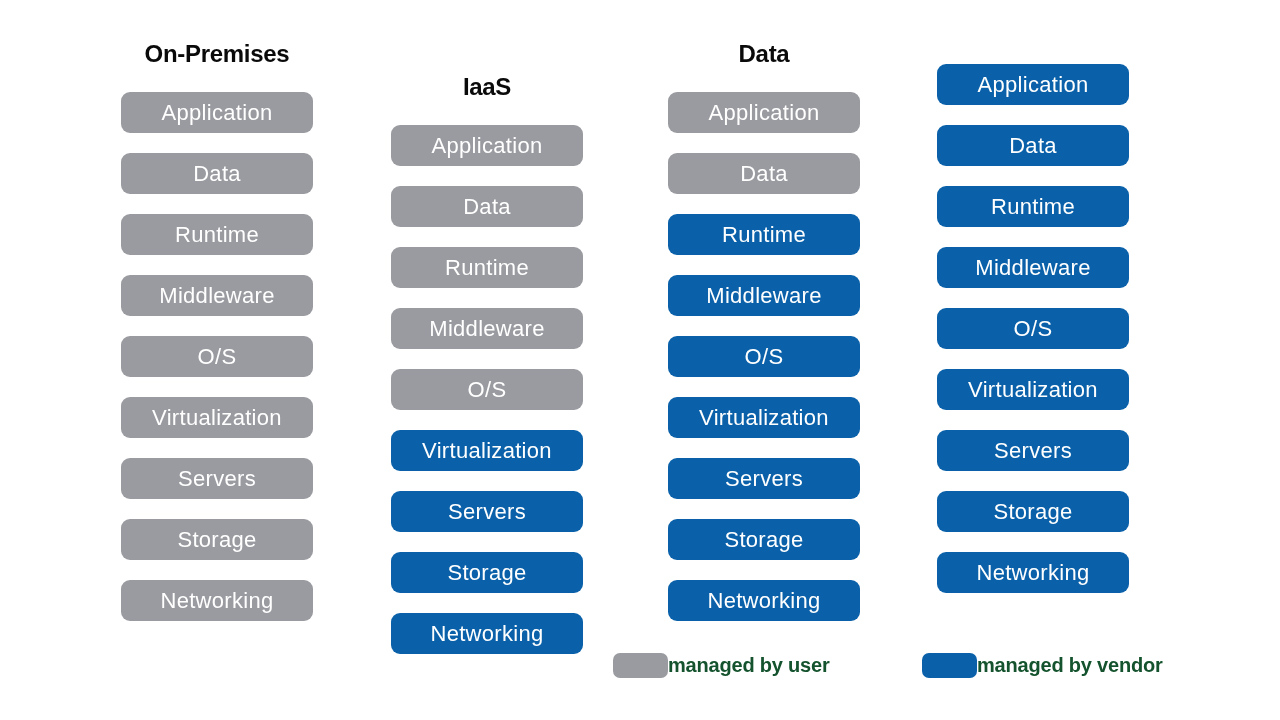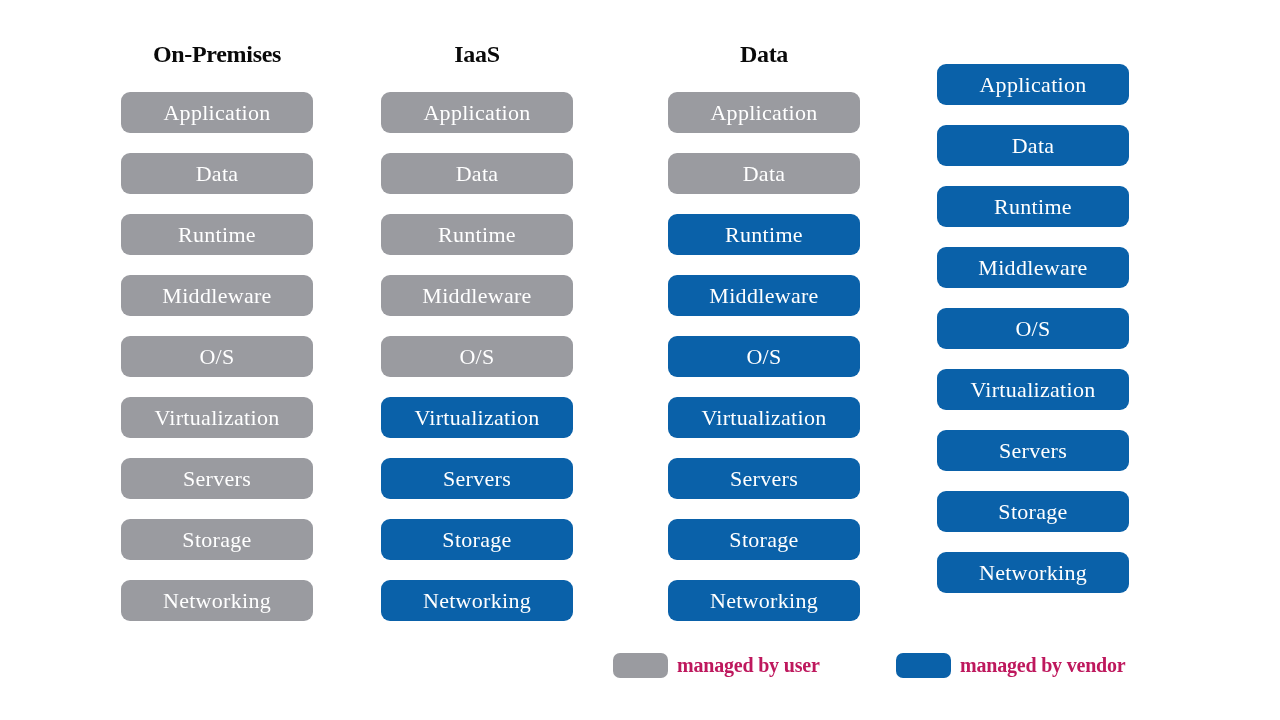--- a/index.html
+++ b/index.html
@@ -1,26 +1,26 @@
 <!DOCTYPE html>
 <html><head>
 <meta charset="utf-8">
 <style>
   html, body { margin: 0; padding: 0; background: #ffffff; }
   .canvas {
     position: relative;
     width: 1280px;
     height: 720px;
     background: #ffffff;
-    font-family: Liberation Serif, serif;
+    font-family: Liberation Sans, sans-serif;
     overflow: hidden;
   }
   .column { position: absolute; top: 40px; width: 192px; }
   .column:nth-child(1) { left: 121px; }
-  .column:nth-child(2) { left: 381px; }
+  .column:nth-child(2) { left: 391px; margin-top: 33px; }
   .column:nth-child(3) { left: 668px; }
   .column:nth-child(4) { left: 937px; }
   .col-title {
     text-align: center;
     font-size: 24px;
     font-weight: 700;
     line-height: 28px;
     letter-spacing: -0.3px;
     color: #0a0a0a;
   }
@@ -42,34 +42,33 @@
     line-height: 1;
   }
   .legend-item {
     position: absolute;
     top: 652px;
     height: 26px;
     display: flex;
     align-items: center;
   }
   .legend-item.user { left: 613px; }
-  .legend-item.vendor { left: 856px; padding-left: 40px; }
+  .legend-item.vendor { left: 882px; padding-left: 40px; }
   .swatch {
     width: 55px;
     height: 25px;
     border-radius: 7px;
     display: inline-block;
     flex: 0 0 auto;
   }
   .legend-label {
-    margin-left: 9px;
     font-size: 20px;
     font-weight: 700;
     letter-spacing: -0.2px;
-    color: #be185d;
+    color: #14532d;
     white-space: nowrap;
   }
 </style>
 </head>
 <body>
 
 <div class="canvas">
   <div>
       <div class="column">
         <div class="col-title">On-Premises</div>

